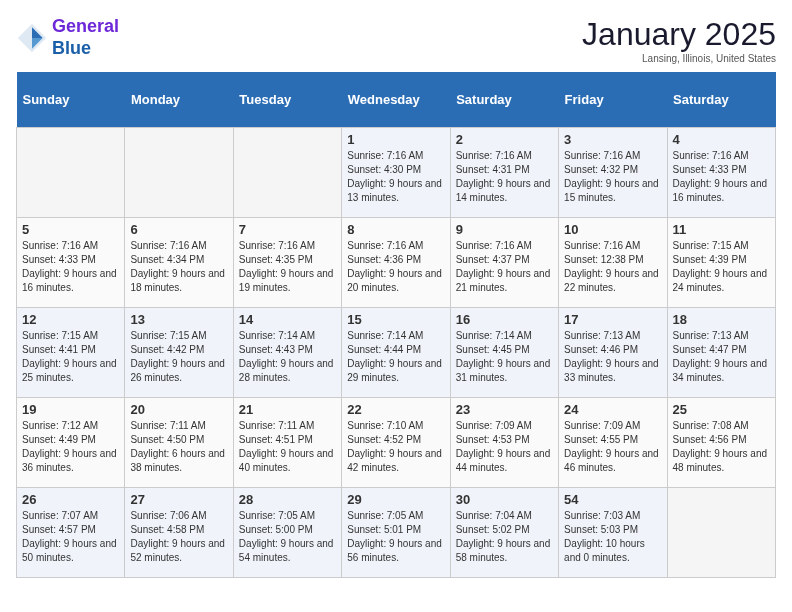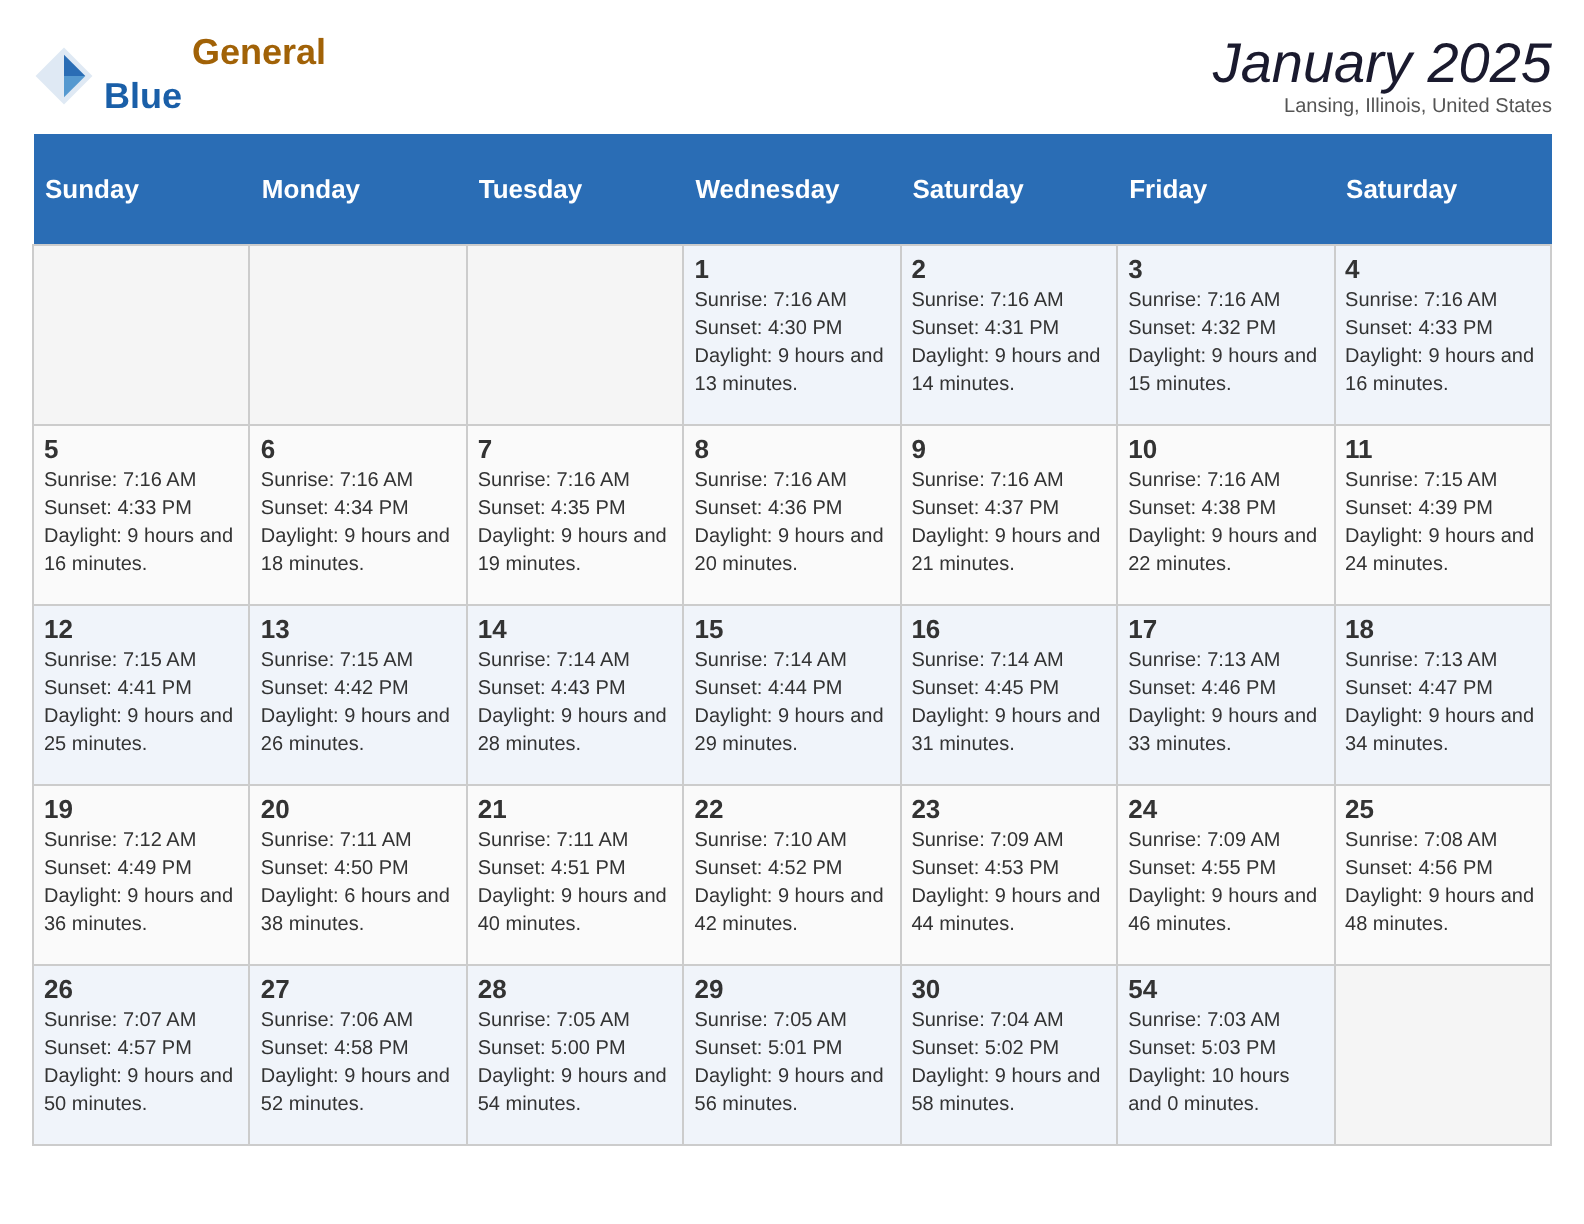--- a/index.html
+++ b/index.html
@@ -19,34 +19,33 @@
     .logo {
       display: flex;
       align-items: center;
       gap: 4px;
     }
     .logo-text {
       font-size: 18px;
       font-weight: bold;
       line-height: 1.2;
     }
-    .logo-general { color: #a16207; margin-left: 44px; }
+    .logo-general { color: #6d28d9; }
     .logo-blue { color: #1a5fa8; }
     .logo-icon {
       width: 32px;
       height: 32px;
     }
     .title-block {
       text-align: right;
     }
     .month-title {
-      font-size: 28px;
+      font-size: 32px;
       color: #1a1a2e;
       font-weight: normal;
-      font-style: italic;
     }
     .location {
       font-size: 10px;
       color: #555;
     }
     table {
       width: 100%;
       border-collapse: collapse;
       table-layout: fixed;
     }
@@ -197,21 +196,21 @@
           <div class="day-detail">
             <div>Sunrise: 7:16 AM</div>
             <div>Sunset: 4:37 PM</div>
             <div>Daylight: 9 hours and 21 minutes.</div>
           </div>
         </td>
         <td>
           <span class="day-num">10</span>
           <div class="day-detail">
             <div>Sunrise: 7:16 AM</div>
-            <div>Sunset: 4:38 PM</div>
+            <div>Sunset: 12:38 PM</div>
             <div>Daylight: 9 hours and 22 minutes.</div>
           </div>
         </td>
         <td>
           <span class="day-num">11</span>
           <div class="day-detail">
             <div>Sunrise: 7:15 AM</div>
             <div>Sunset: 4:39 PM</div>
             <div>Daylight: 9 hours and 24 minutes.</div>
           </div>

